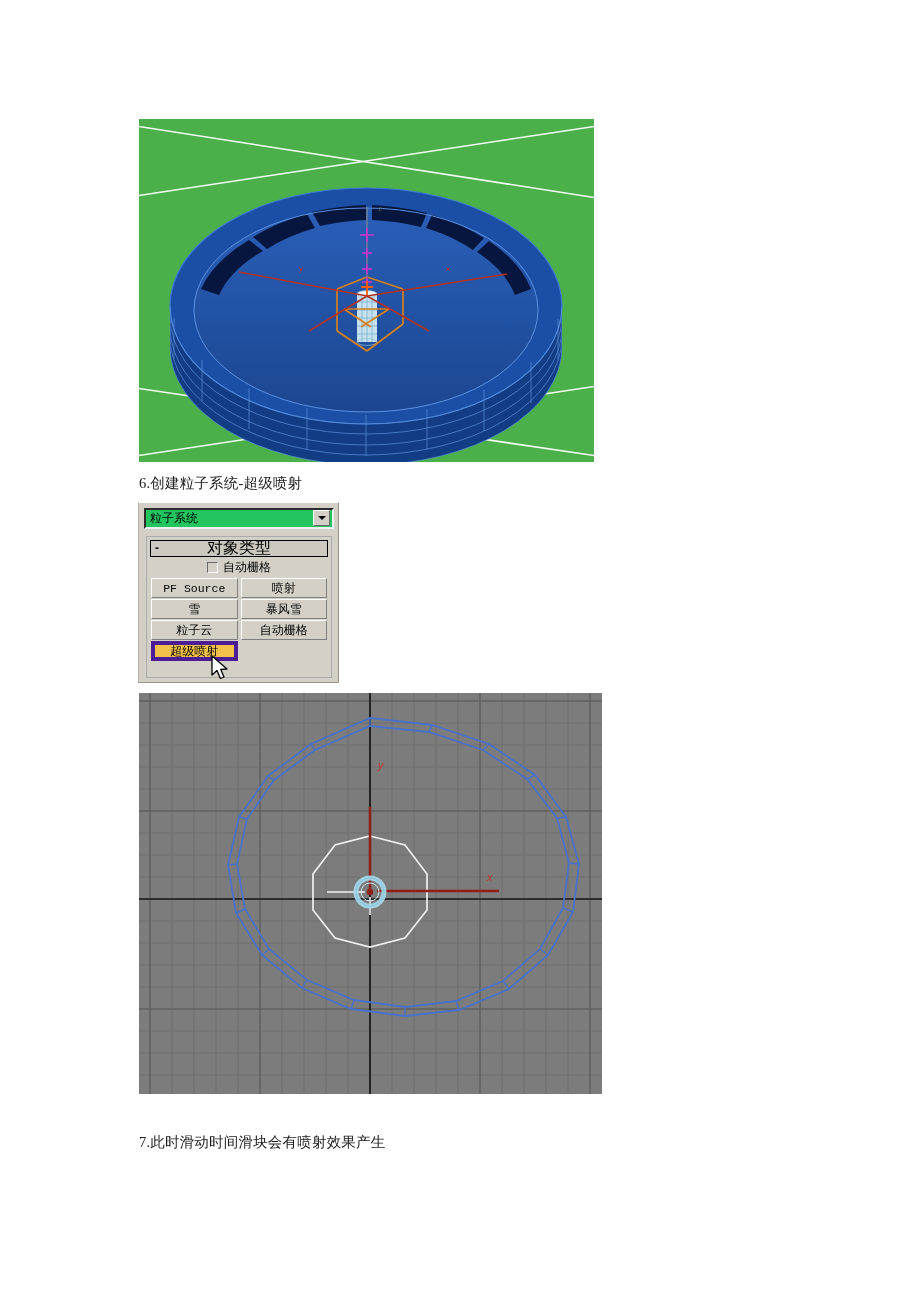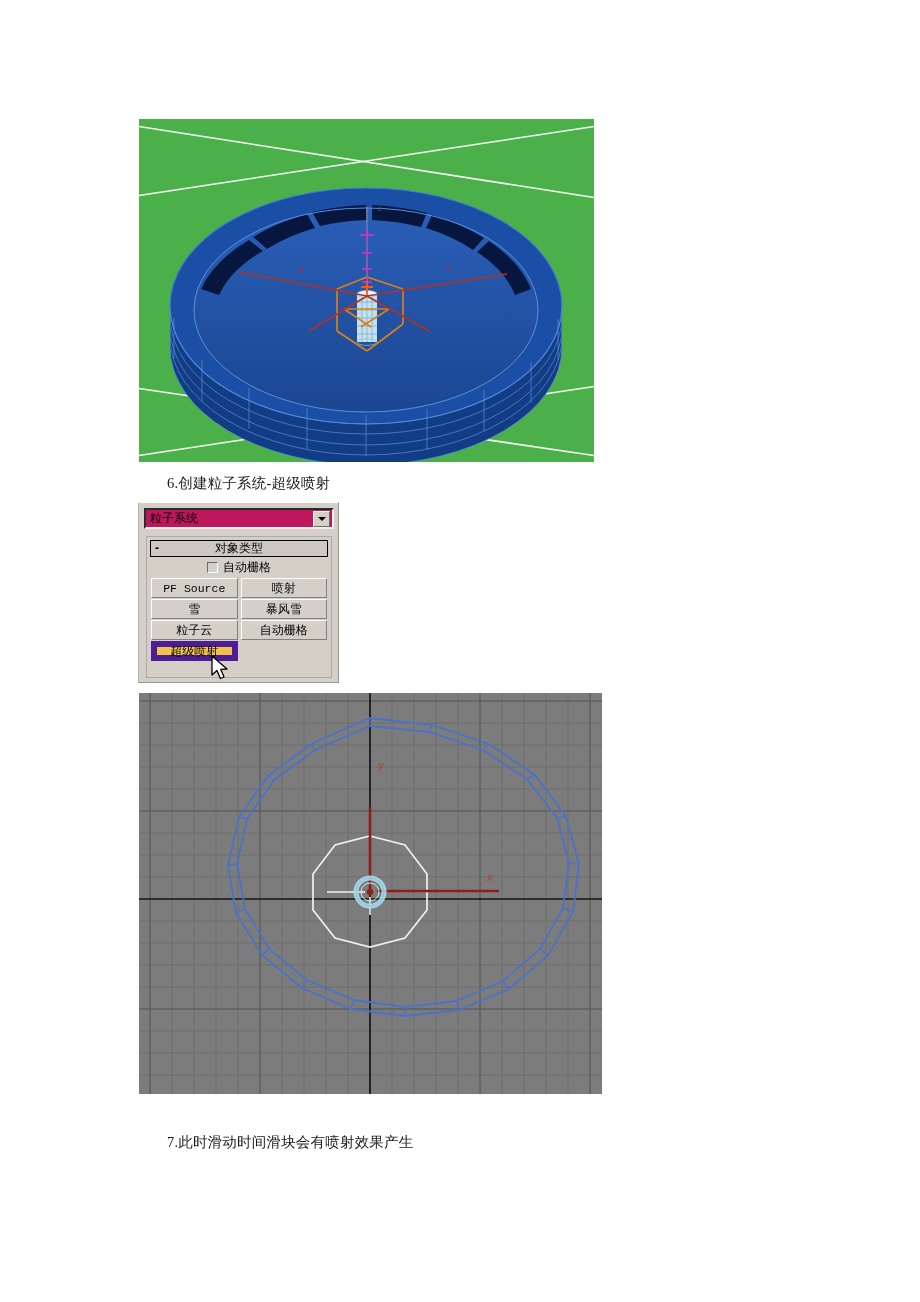--- a/index.html
+++ b/index.html
@@ -34,21 +34,20 @@
   }
 
   
   .caption {
     position: absolute;
     font-family: "Liberation Serif", "DejaVu Serif", serif;
     font-size: 14.5px;
     color: #1a1a1a;
     letter-spacing: 0.2px;
     white-space: nowrap;
-    margin-left: 28px;
   }
   #caption-6 { left: 139px; top: 474px; }
   #caption-7 { left: 139px; top: 1133px; }
 
   
   #fig-panel {
     position: absolute;
     left: 138px;
     top: 502px;
     width: 201px;
@@ -60,29 +59,29 @@
     border-bottom: 1px solid #9a968e;
     font-family: "Liberation Sans", "DejaVu Sans", sans-serif;
     box-sizing: border-box;
   }
   .combo {
     position: absolute;
     left: 5px;
     top: 5px;
     width: 190px;
     height: 21px;
-    background: #be185d;
+    background: #22c55e;
     border: 2px inset #d4d0c8;
     border-top-color: #808080;
     border-left-color: #808080;
     border-right-color: #f0f0f0;
     border-bottom-color: #f0f0f0;
     box-sizing: border-box;
     display: flex;
-    align-items: center;
+    align-items: flex-start;
   }
   .combo-label {
     flex: 1;
     font-size: 12px;
     color: #000;
     padding-left: 4px;
     font-family: "Liberation Sans", "DejaVu Sans", sans-serif;
     white-space: nowrap;
   }
   .combo-arrow {
@@ -130,21 +129,21 @@
   .rollout-title .collapse {
     position: absolute;
     left: 4px;
     top: 0;
     line-height: 15px;
     font-size: 12px;
     color: #000;
     font-weight: bold;
   }
   .rollout-title .rt-label {
-    font-size: 12px;
+    font-size: 16px;
     color: #000;
     font-family: "Liberation Sans", "DejaVu Sans", sans-serif;
   }
 
   .autogrid-row {
     display: flex;
     align-items: center;
     justify-content: center;
     height: 20px;
     margin-top: 0;
@@ -185,21 +184,21 @@
     color: #000;
     font-family: "Liberation Sans", "DejaVu Sans", sans-serif;
     cursor: default;
   }
   .obj-btn.mono {
     font-family: "Liberation Mono", "DejaVu Sans Mono", monospace;
     font-size: 11.5px;
   }
   .obj-btn.selected {
     background: #f2c14b;
-    border: 6px solid #4c1d95;
+    border: 4px solid #4c1d95;
   }
   .obj-btn.empty {
     background: #d4d0c8;
     border: 1px solid #d4d0c8;
   }
 
   .mouse-cursor {
     position: absolute;
     left: 211px;
     top: 655px;

